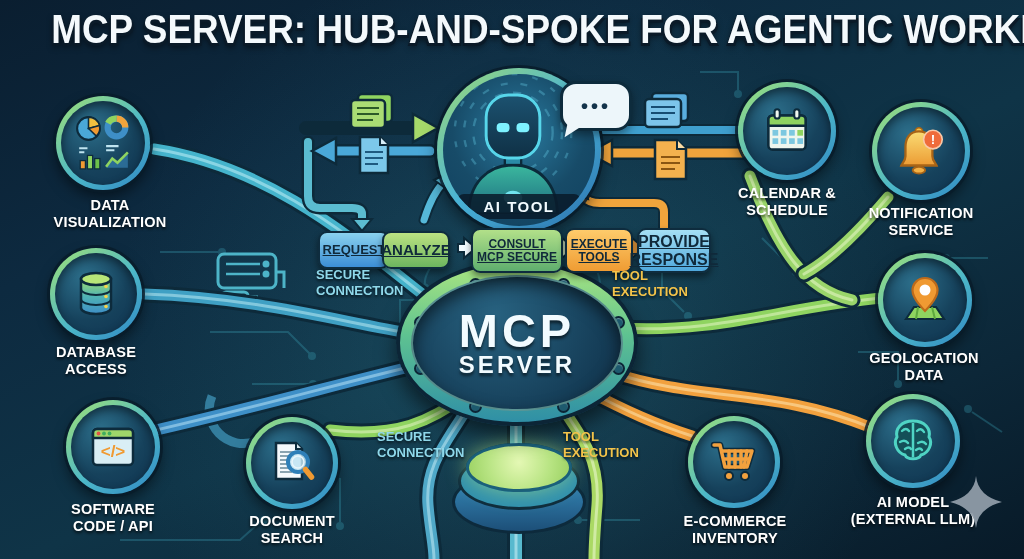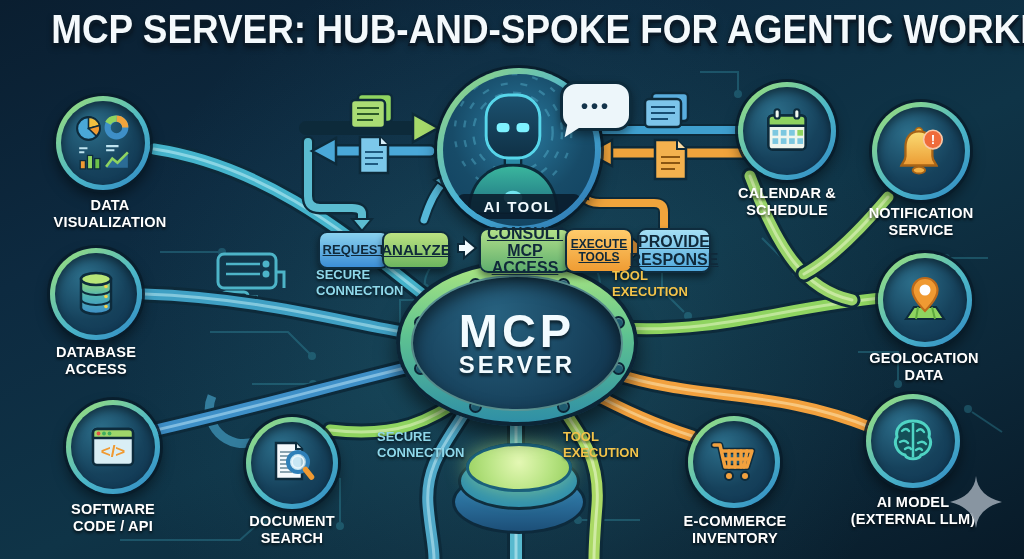--- a/index.html
+++ b/index.html
@@ -61,22 +61,22 @@
     border-top:15px solid #edf6fa;border-right:15px solid transparent;transform:rotate(12deg);}
   
   .step{position:absolute;z-index:5;display:flex;flex-direction:column;align-items:center;justify-content:center;
     border-radius:9px;border:2px solid #0e2c3e;color:#10293a;font-weight:bold;text-align:center;
     line-height:1.08;box-shadow:0 4px 7px rgba(0,0,0,.45);}
   .step span{display:block;text-decoration:underline;}
   .step-request{left:318px;top:231px;width:68px;height:34px;font-size:13px;
     background:linear-gradient(180deg,#8ad2ee 0%,#3c8ed6 100%);}
   .step-analyze{left:382px;top:231px;width:64px;height:34px;font-size:15px;
     background:linear-gradient(180deg,#bce282 0%,#6db55f 100%);}
-  .step-consult{left:471px;top:228px;width:88px;height:41px;font-size:16px;
-    background:linear-gradient(180deg,#b2e089 0%,#5fae6e 100%);margin-left:8px;}
+  .step-consult{left:471px;top:228px;width:88px;height:41px;font-size:12px;
+    background:linear-gradient(180deg,#b2e089 0%,#5fae6e 100%);}
   .step-execute{left:565px;top:228px;width:64px;height:41px;font-size:12px;
     background:linear-gradient(180deg,#fecb6b 0%,#ef9c33 100%);}
   .step-provide{left:637px;top:228px;width:70px;height:41px;font-size:16px;
     background:linear-gradient(180deg,#a5dff4 0%,#4fa8dc 100%);align-items:center;}
   
   .conn-label{position:absolute;z-index:6;width:110px;text-align:left;font-weight:bold;
     font-size:13px;line-height:1.2;text-shadow:0 2px 3px rgba(0,0,0,.7);}
   .conn-label span{display:block;}
   .conn-cyan{color:#8fd8ea;}
   .conn-yellow{color:#f3c34a;}
@@ -324,21 +324,21 @@
   <div class="bubble-tail"></div>
 
   <div class="step step-request">
     <span>REQUEST</span>
   </div>
   <div class="step step-analyze">
     <span>ANALYZE</span>
   </div>
   <div class="step step-consult">
     <span>CONSULT</span>
-    <span>MCP ACCESS</span>
+    <span>MCP SECURE</span>
   </div>
   <div class="step step-execute">
     <span>EXECUTE</span>
     <span>TOOLS</span>
   </div>
   <div class="step step-provide">
     <span>PROVIDE</span>
     <span>RESPONSE</span>
   </div>
 

